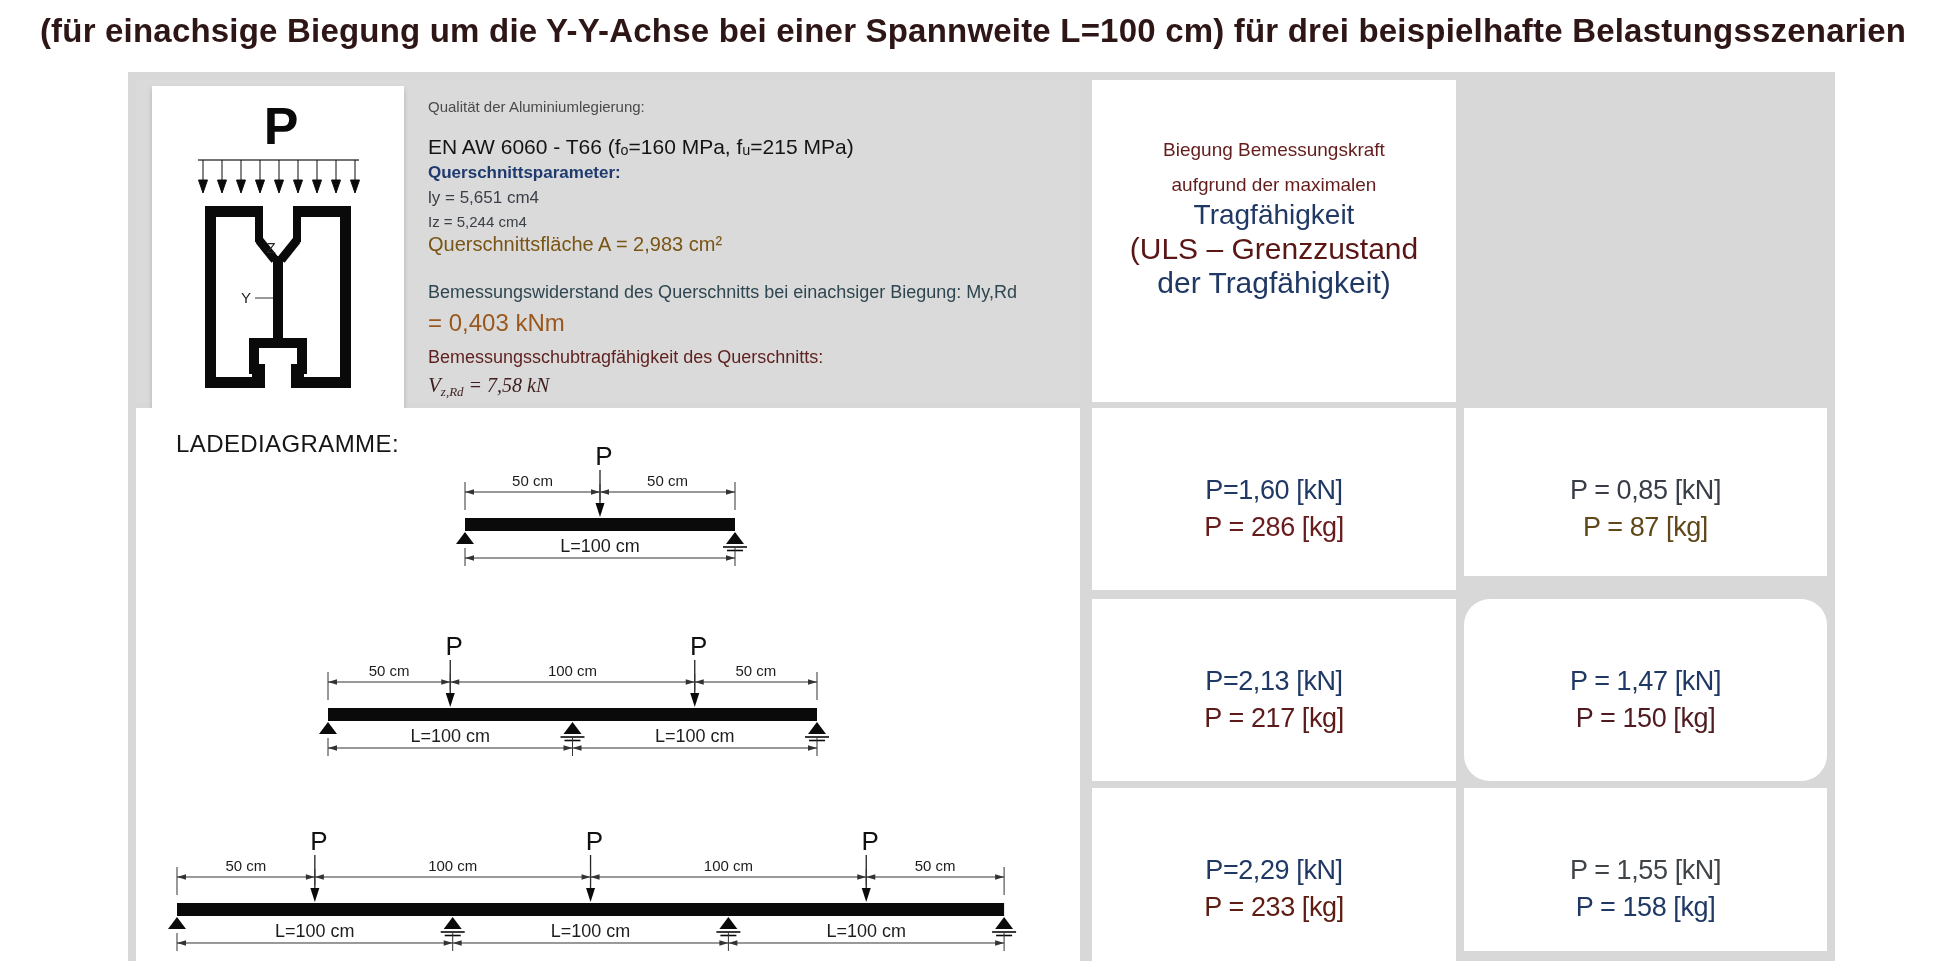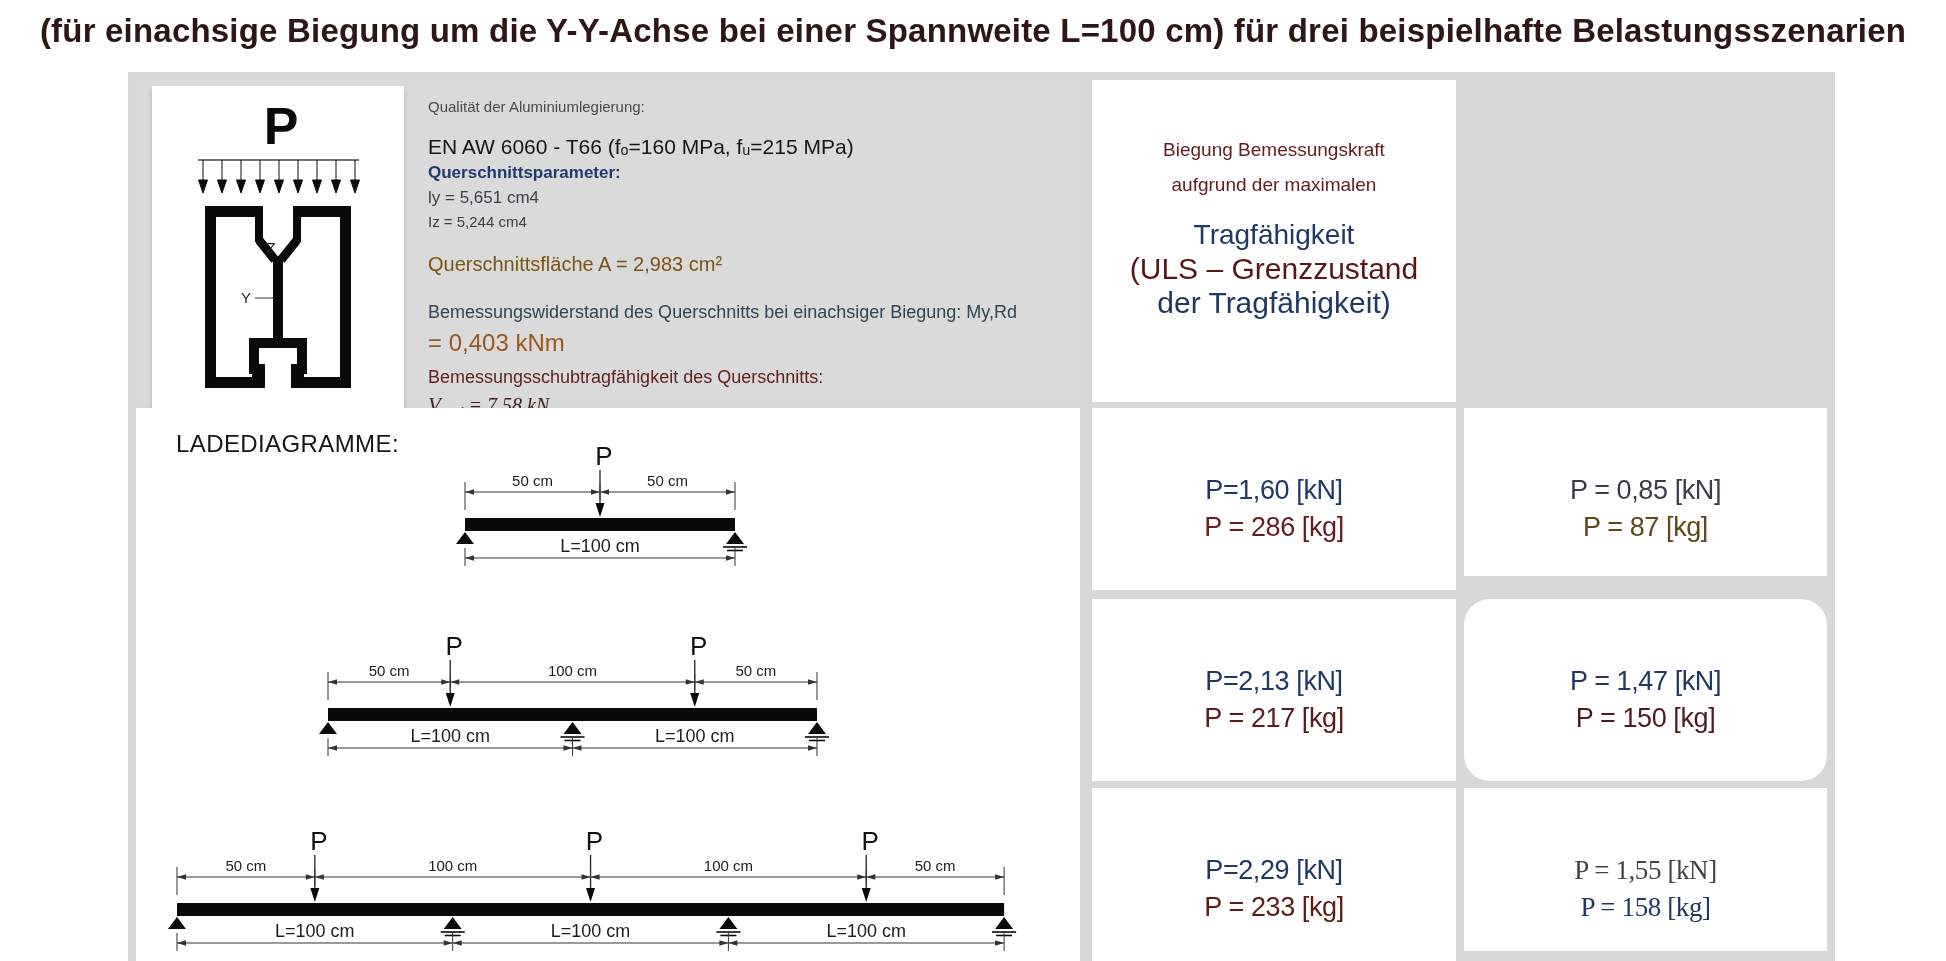--- a/index.html
+++ b/index.html
@@ -14,35 +14,35 @@
   .imgbox{position:absolute;left:16px;top:6px;width:252px;height:324px;background:#fff;
           box-shadow:0 3px 5px rgba(0,0,0,.18);}
   .imgbox svg{display:block;margin:0 auto;}
   
   .info-text{position:absolute;left:292px;top:18px;width:640px;}
   .q-label{font-size:15px;color:#4a4a4a;}
   .alloy{font-size:21px;color:#141414;margin-top:20px;}
   .params{font-size:17px;font-weight:600;color:#1f3a6e;margin-top:4px;}
   .iy{font-size:17px;color:#3b4048;margin-top:5px;}
   .iz{font-size:15px;color:#3b4048;margin-top:5px;}
-  .area{font-size:20px;color:#7a5414;margin-top:23px;}
+  .area{font-size:20px;color:#7a5414;margin-top:3px;}
   .bend-label{font-size:18px;color:#2f4650;margin-top:26px;}
   .bend-value{font-size:24px;color:#99591e;margin-top:6px;}
   .shear-label{font-size:18px;font-weight:500;color:#5e1f1f;margin-top:10px;}
   .shear-formula{font-family:"Liberation Serif","DejaVu Serif",serif;font-style:italic;
                  color:#3d1d1d;font-size:21px;margin-top:5px;}
   .shear-formula .ss{font-size:13px;vertical-align:-4px;}
   .shear-formula .svv{font-size:20px;}
   
   .hdr{display:flex;flex-direction:column;align-items:center;text-align:center;}
   .hdr-uls{padding-top:58px;}
   .hdr-sls{padding-top:52px;}
   .u1,.u2{font-size:19px;font-weight:500;color:#641c1c;line-height:24px;}
   .u2{margin-top:11px;}
-  .u3{font-size:28px;font-weight:500;color:#1f3864;margin-top:21px;line-height:33px;}
+  .u3{font-size:28px;font-weight:500;color:#1f3864;margin-top:1px;line-height:33px;}
   .u4{font-size:30px;font-weight:500;color:#5a1515;line-height:34px;margin-top:1px;}
   .u5{font-size:30px;font-weight:500;color:#1f3864;line-height:34px;}
   .s1{font-size:28px;font-weight:500;color:#1f3864;line-height:33px;}
   .s2{font-size:18px;font-weight:500;color:#1c1c1c;margin-top:8px;line-height:23px;}
   .s3{font-size:36px;font-weight:500;color:#101010;line-height:41px;margin-top:1px;}
   .s4{font-size:19px;font-weight:600;color:#6d1a1a;line-height:24px;margin-top:3px;}
   .s5{font-size:17px;color:#2d2d2d;line-height:22px;margin-top:11px;}
   
   .result{display:flex;flex-direction:column;align-items:center;text-align:center;padding-top:64px;}
   .rline{font-size:27px;font-weight:500;letter-spacing:-.4px;line-height:37px;}
@@ -280,18 +280,18 @@
   </div>
   <div class="cell result" style="left:1336px;top:527px;width:363px;height:182px;border-radius:26px;">
     <div class="rline" style="color: rgb(31, 56, 100);">P = 1,47 [kN]</div>
     <div class="rline" style="color: rgb(79, 26, 32);">P = 150 [kg]</div>
   </div>
 
   <div class="cell result" style="left:964px;top:716px;width:364px;height:173px;">
     <div class="rline" style="color: rgb(31, 56, 100);">P=2,29 [kN]</div>
     <div class="rline" style="color: rgb(94, 29, 18);">P = 233 [kg]</div>
   </div>
-  <div class="cell result" style="left:1336px;top:716px;width:363px;height:163px;font-family:Liberation Serif, serif;">
+  <div class="cell result" style="left:1336px;top:716px;width:363px;height:163px;">
     <div class="rline" style="color: rgb(63, 68, 72);">P = 1,55 [kN]</div>
     <div class="rline" style="color: rgb(31, 56, 100);">P = 158 [kg]</div>
   </div>
 
 </div>
 
 </body></html>

